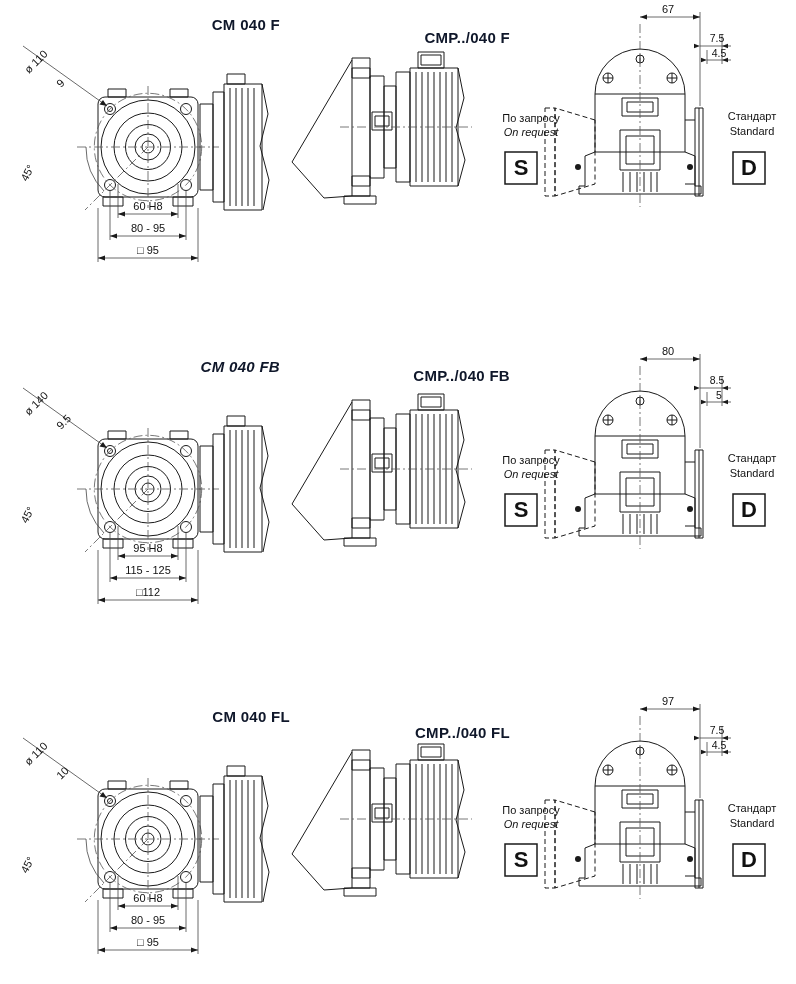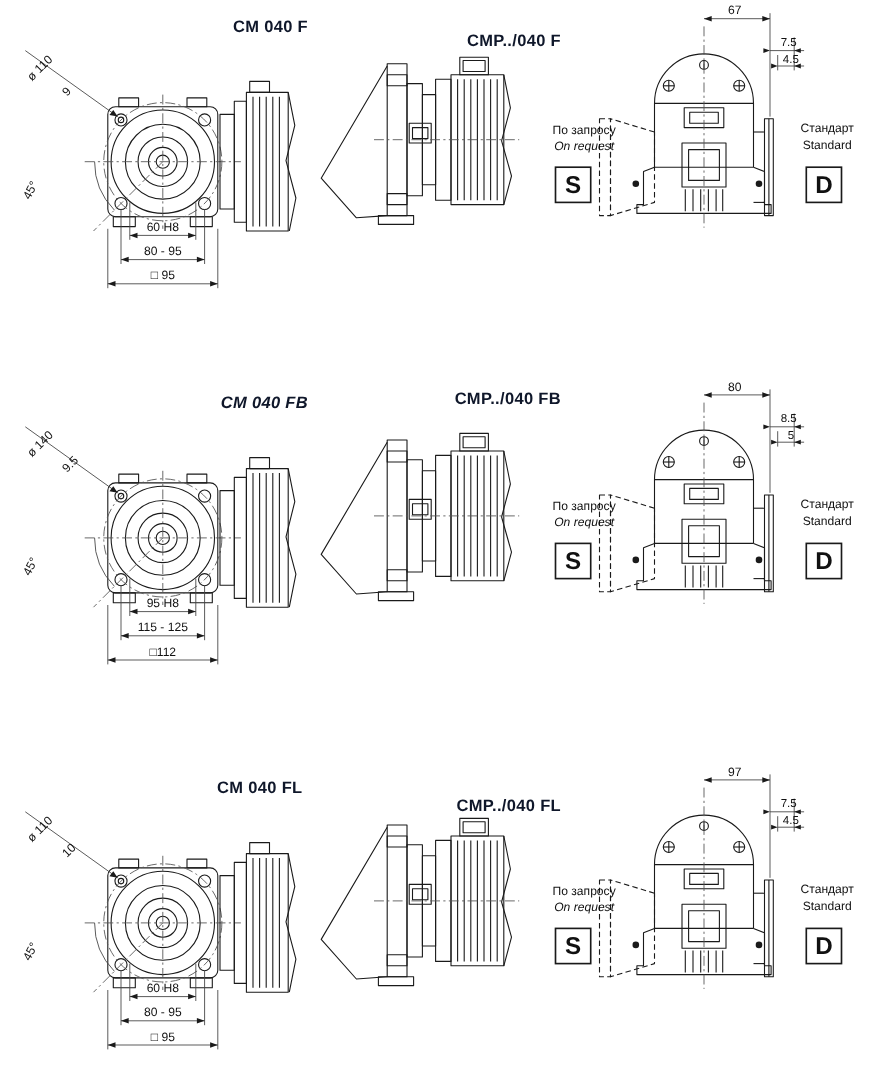--- a/index.html
+++ b/index.html
@@ -216,21 +216,21 @@
         <text class="code" x="254" y="173" text-anchor="middle">D</text>
       </g>
     </svg>
 
   </div>
 
   <div class="row" style="top: 342px;">
 
     <div class="title" style="left:120px; top:16px; width:160px;font-style:italic;">CM 040 FB</div>
 
-    <div class="title" style="left:345px; top:12px; width:165px;">CMP../040 FB</div>
+    <div class="title" style="left:345px; top:25px; width:165px;">CMP../040 FB</div>
 
     <svg style="left:15px; top:34px;" width="265" height="245" viewBox="0 0 265 245">
 
       <g class="s">
         <rect x="83" y="63" width="100" height="100" rx="7"></rect>
         <rect x="93" y="55" width="18" height="8"></rect>
         <rect x="155" y="55" width="18" height="8"></rect>
         <rect x="88" y="163" width="20" height="9"></rect>
         <rect x="158" y="163" width="20" height="9"></rect>
         <circle cx="133" cy="113" r="47"></circle>
@@ -407,21 +407,21 @@
         <text class="lbl" x="257" y="133" text-anchor="middle">Standard</text>
         <rect class="s2" x="238" y="150" width="32" height="32"></rect>
         <text class="code" x="254" y="173" text-anchor="middle">D</text>
       </g>
     </svg>
 
   </div>
 
   <div class="row" style="top: 692px;">
 
-    <div class="title" style="left:115px; top:16px; width:160px;">CM 040 FL</div>
+    <div class="title" style="left:130px; top:16px; width:160px;">CM 040 FL</div>
 
     <div class="title" style="left:345px; top:32px; width:165px;">CMP../040 FL</div>
 
     <svg style="left:15px; top:34px;" width="265" height="245" viewBox="0 0 265 245">
 
       <g class="s">
         <rect x="83" y="63" width="100" height="100" rx="7"></rect>
         <rect x="93" y="55" width="18" height="8"></rect>
         <rect x="155" y="55" width="18" height="8"></rect>
         <rect x="88" y="163" width="20" height="9"></rect>

